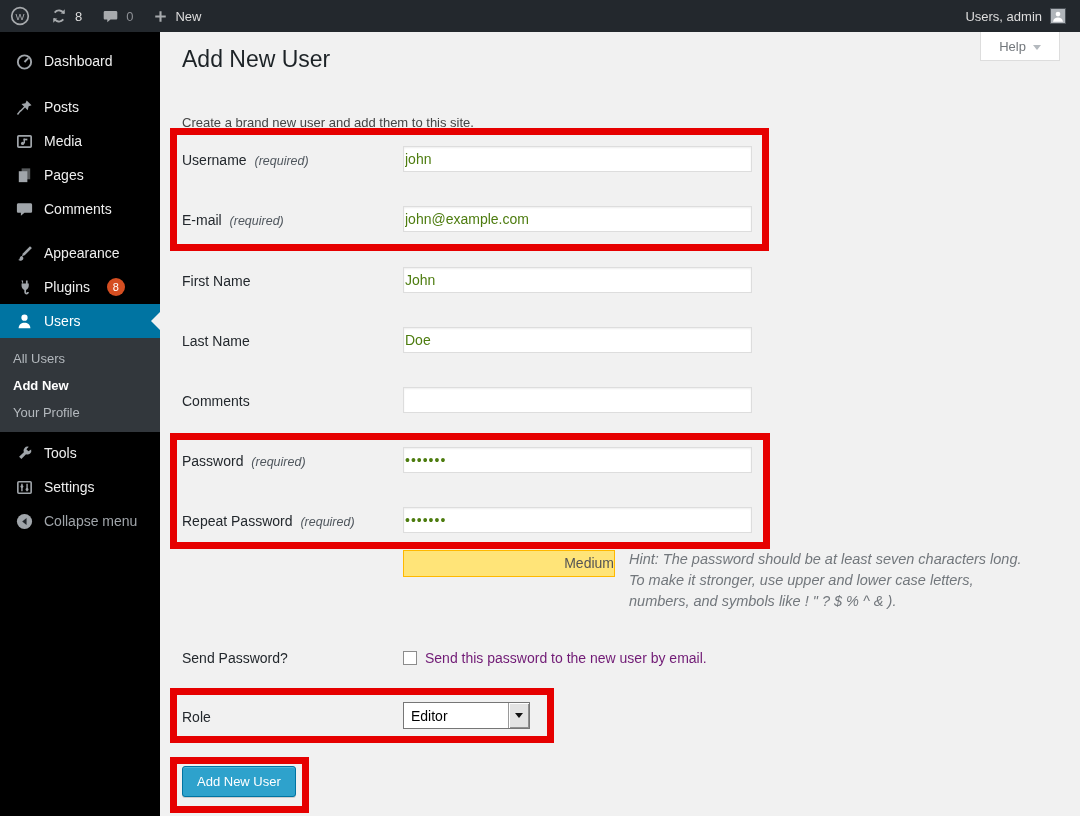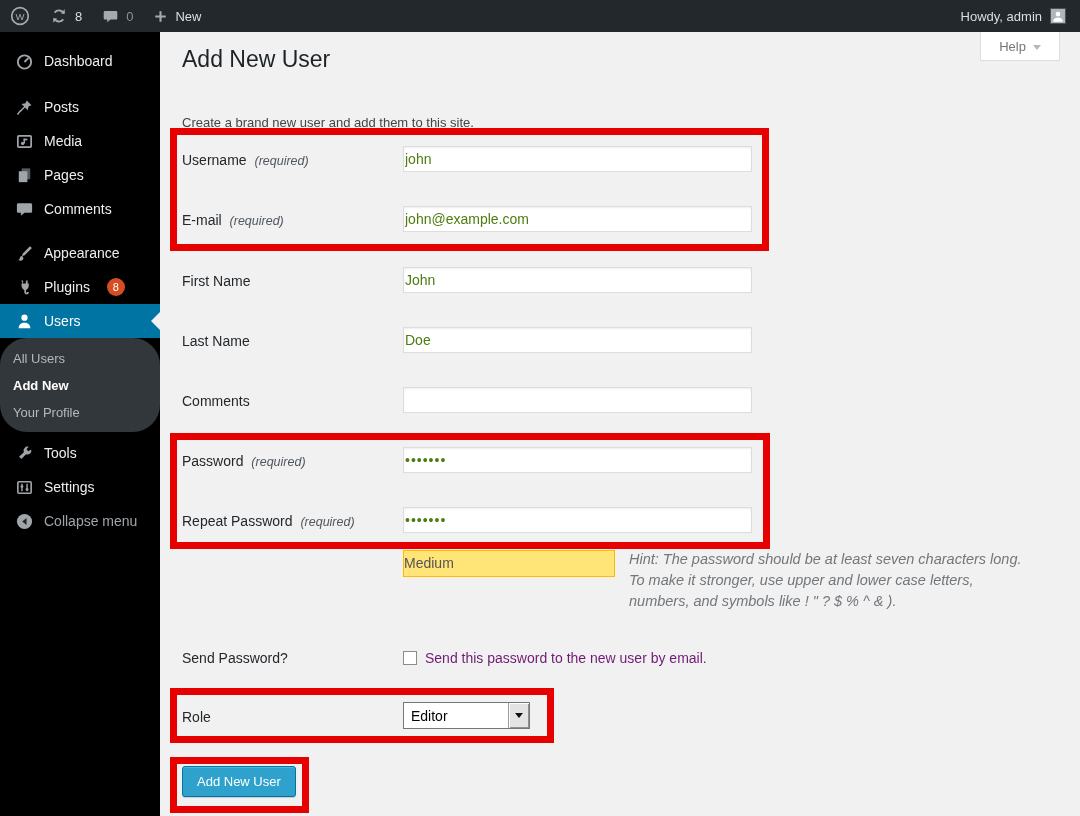--- a/index.html
+++ b/index.html
@@ -22,21 +22,21 @@
   
   .sidebar{position:absolute;top:32px;left:0;width:160px;height:784px;background:#000000;}
   .menu-item{position:relative;display:flex;align-items:center;height:34px;padding-left:14px;gap:10px;
     color:#eee;font-size:14px;cursor:pointer;}
   .mi-icon{width:20px;height:20px;color:#a0a5aa;display:flex;align-items:center;justify-content:center;flex:none;}
   .menu-item.active{background:#0074a2;color:#fff;}
   .menu-item.active .mi-icon{color:#fff;}
   .menu-arrow{position:absolute;right:0;top:50%;transform:translateY(-50%);width:0;height:0;
     border-top:9px solid transparent;border-bottom:9px solid transparent;border-right:9px solid #f1f1f1;}
   .gap12{margin-top:12px;} .gap10{margin-top:10px;} .gap4{margin-top:4px;}
-  .submenu{background:#32373c;padding:7px 0 6px 0;border-radius:27px;}
+  .submenu{background:#32373c;padding:7px 0 6px 0;}
   .sub-item{height:27px;line-height:27px;padding-left:13px;font-size:13px;color:#b4b9be;cursor:pointer;}
   .sub-item.current{color:#fff;font-weight:bold;}
   .badge{display:inline-block;min-width:18px;height:18px;line-height:18px;border-radius:50%;
     background:#d54e21;color:#fff;font-size:11px;text-align:center;margin-left:7px;}
   .dim{color:#a0a5aa;}
 
   
   .help-tab{position:absolute;top:32px;right:20px;width:80px;height:29px;background:#fff;
     border:1px solid #ddd;border-top:none;display:flex;align-items:center;justify-content:center;gap:7px;
     color:#72777c;font-size:13px;cursor:pointer;z-index:10;}
@@ -51,21 +51,21 @@
   .f-label{position:absolute;left:182px;font-size:14px;color:#23282d;}
   .f-req{font-style:italic;font-size:12.5px;color:#50575e;margin-left:4px;}
   .f-input{position:absolute;left:403px;width:349px;height:26px;border:1px solid #ddd;background:#fff;
     font-size:14px;padding:0 1px;color:#4d7c0f;font-family:inherit;
     box-shadow:inset 0 1px 2px rgba(0,0,0,.07);}
   .pw{letter-spacing:1px;}
 
   .strength-wrap{position:absolute;left:403px;top:549px;width:634px;font-size:14.5px;font-style:italic;
     color:#72777c;line-height:21px;}
   .strength{float:left;width:212px;height:27px;margin:1px 14px 18px 0;background:#ffe478;
-    border:1px solid #ffb900;color:#555;text-align:left;line-height:25px;font-style:normal;font-size:14px;}
+    border:1px solid #ffb900;color:#555;text-align:right;line-height:25px;font-style:normal;font-size:14px;}
 
   .checkbox{position:absolute;left:403px;top:651px;width:14px;height:14px;appearance:none;-webkit-appearance:none;
     background:#fff;border:1px solid #8c8c8c;margin:0;cursor:pointer;}
   .cb-text{position:absolute;left:425px;top:650px;font-size:14px;color:#701a75;}
 
   .role-select{position:absolute;left:403px;top:702px;width:127px;height:27px;background:#fff;
     border:1px solid #767676;display:flex;align-items:stretch;cursor:pointer;gap:16px;}
   .role-text{flex:1;font-size:14px;color:#000;display:flex;align-items:center;padding-left:7px;}
   .role-btn{width:21px;background:#e3e3e3;border-left:1px solid #9a9a9a;display:flex;align-items:center;
     justify-content:center;box-shadow:inset 1px 1px 0 #fff, inset -1px -1px 0 #8f8f8f;}
@@ -118,21 +118,21 @@
     <div class="ab-item">
       <span>
         <svg width="15" height="15" viewBox="0 0 20 20">
             <path d="M8.6 3h2.8v5.6H17v2.8h-5.6V17H8.6v-5.6H3V8.6h5.6z" fill="#a7aaad"></path>
           </svg>
       </span>
       <span>New</span>
     </div>
   </div>
   <div class="ab-right">
-    <span>Howdy, admin</span>
+    <span>Users, admin</span>
     <span class="avatar">
       <svg width="14" height="14" viewBox="0 0 16 16">
           <rect width="16" height="16" fill="#b0b5ba"></rect>
           <circle cx="8" cy="5.8" r="2.7" fill="#fff"></circle>
           <path d="M2.3 14.5c.5-3.2 2.7-4.7 5.7-4.7s5.2 1.5 5.7 4.7z" fill="#fff"></path>
         </svg>
     </span>
   </div>
 </div>
 

